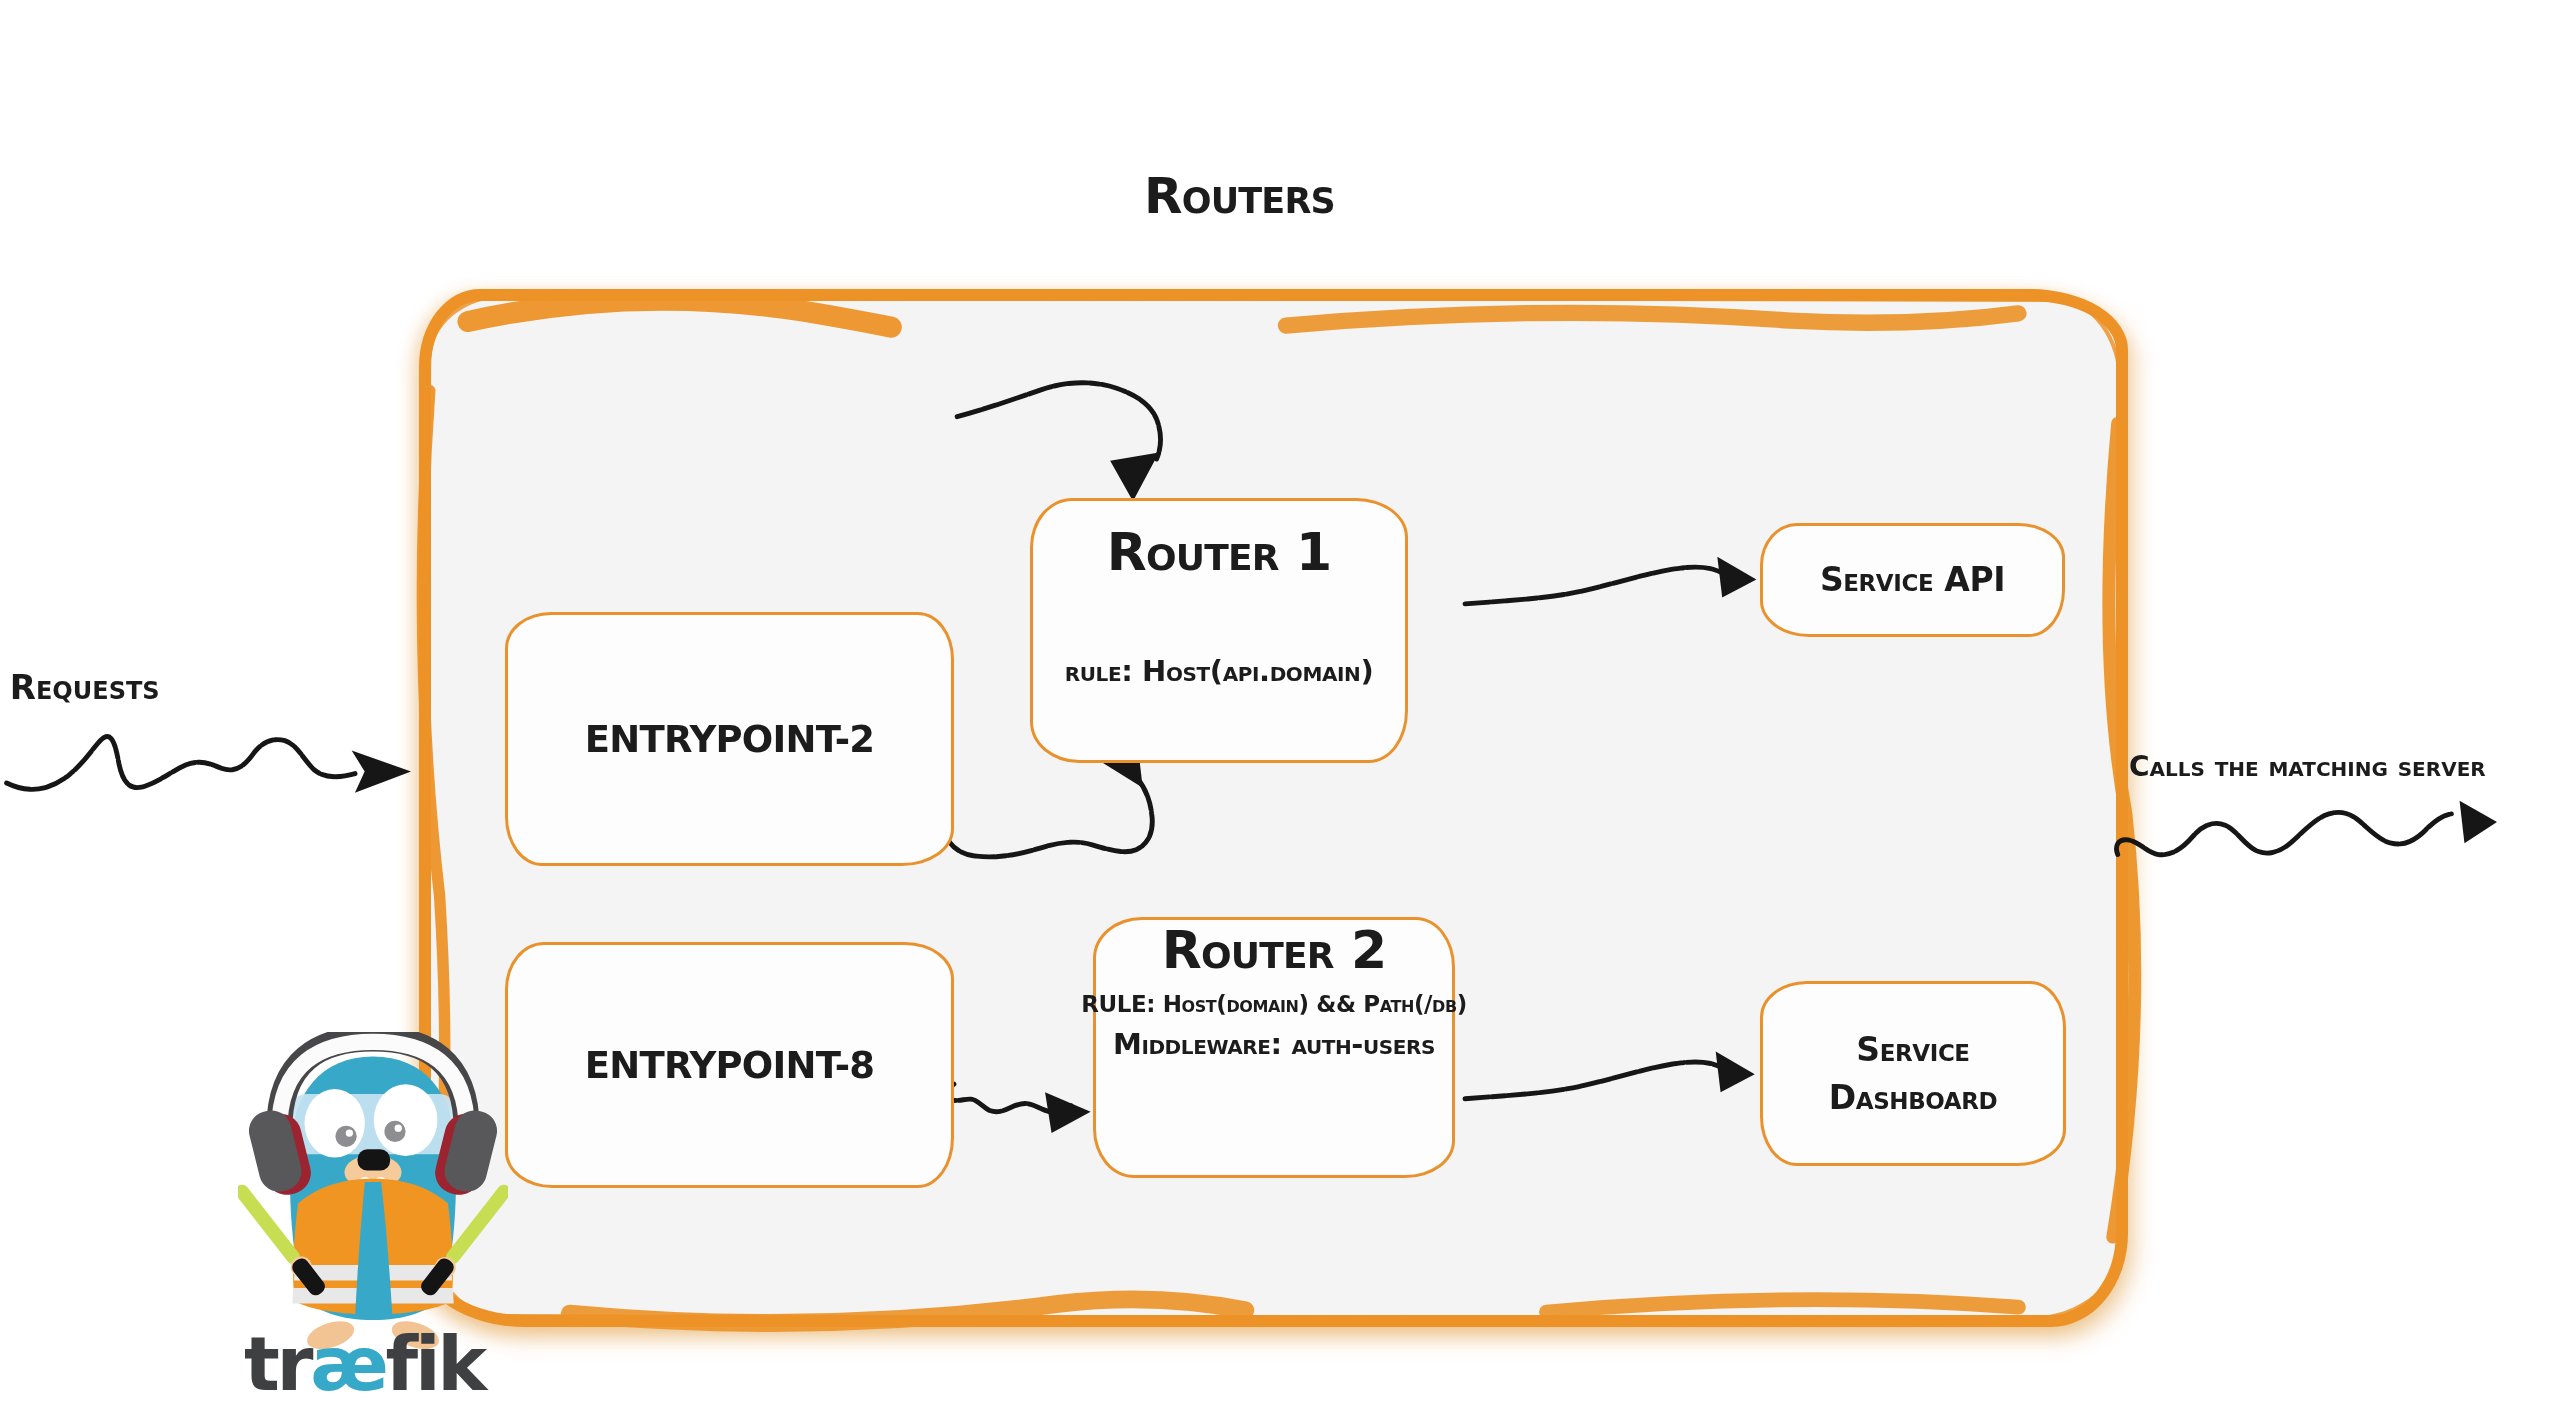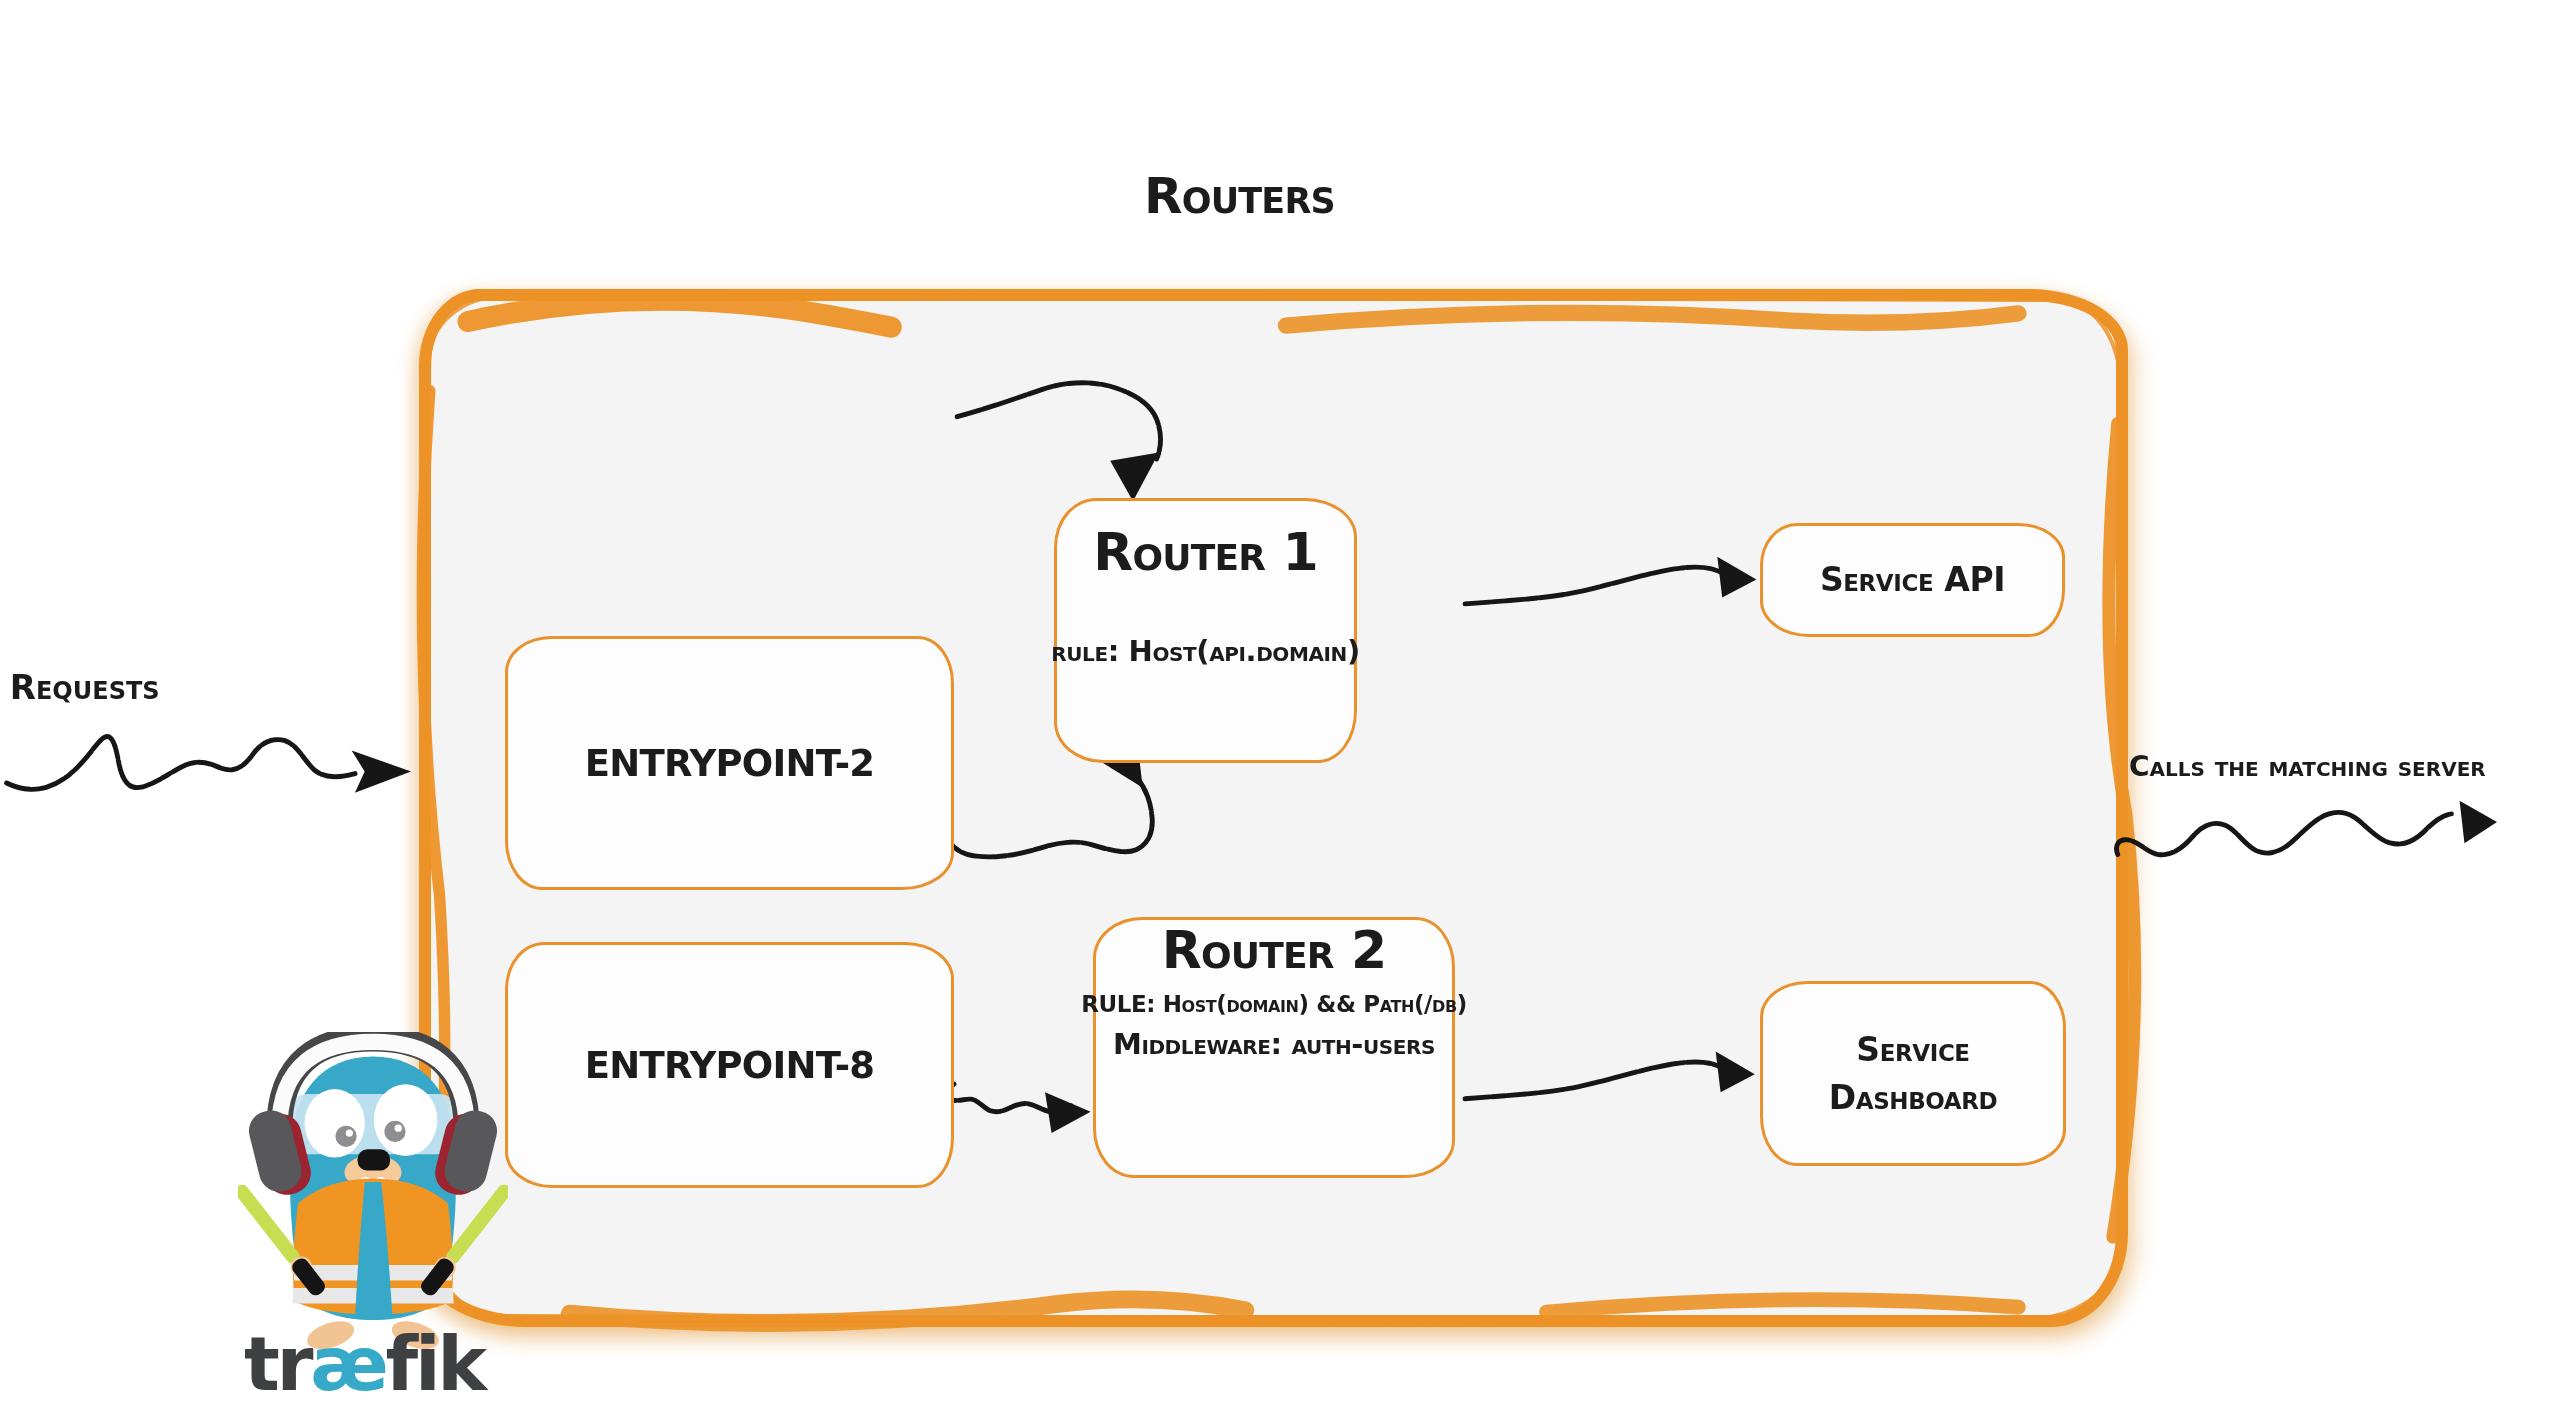--- a/index.html
+++ b/index.html
@@ -26,26 +26,26 @@
 
   
   .node{
     position:absolute;box-sizing:border-box;background:#fdfdfd;
     border:3.3px solid #e9922d;display:flex;flex-direction:column;
     align-items:center;justify-content:center;text-align:center;
     z-index:3;
   }
   .ep{left:505px;width:449px;border-radius:34px 47px 37px 50px / 42px 34px 49px 37px;}
   .ep1{top:389px;height:203px;}
-  .ep2{top:636px;height:254px;border-radius:46px 36px 52px 37px / 36px 47px 37px 49px;}
+  .ep2{top:612px;height:254px;border-radius:46px 36px 52px 37px / 36px 47px 37px 49px;}
   .ep3{top:942px;height:246px;border-radius:39px 49px 36px 47px / 47px 37px 50px 36px;}
   .ep .label{font-size:37px;font-weight:700;letter-spacing:-0.8px;}
 
-  .router1{left:1054px;top:498px;width:303px;height:265px;justify-content:flex-start;padding-top:21px;
-    border-radius:42px 52px 39px 49px / 49px 39px 52px 41px;}
+  .router1{left:1030px;top:498px;width:378px;height:265px;justify-content:flex-start;padding-top:21px;
+    border-radius:42px 52px 39px 49px / 49px 39px 52px 41px;gap:20px;}
   .router2{left:1093px;top:917px;width:362px;height:261px;justify-content:flex-start;padding-top:0;
     border-radius:49px 39px 50px 41px / 41px 50px 37px 49px;}
   .router-title{font-size:52px;font-weight:700;letter-spacing:-0.8px;}
   .router1 .rule{margin-top:52px;font-size:29px;font-weight:700;letter-spacing:-0.4px;white-space:nowrap;}
   .router2 .rule{margin-top:11.4px;font-size:23px;font-weight:700;letter-spacing:-0.4px;white-space:nowrap;}
   .router2 .middleware{margin-top:9.8px;font-size:29px;font-weight:700;letter-spacing:-0.4px;white-space:nowrap;}
 
   .svc-api{left:1760px;top:523px;width:305px;height:114px;
     border-radius:37px 47px 36px 49px / 42px 34px 47px 36px;}
   .svc-dash{left:1760px;top:981px;width:306px;height:185px;

